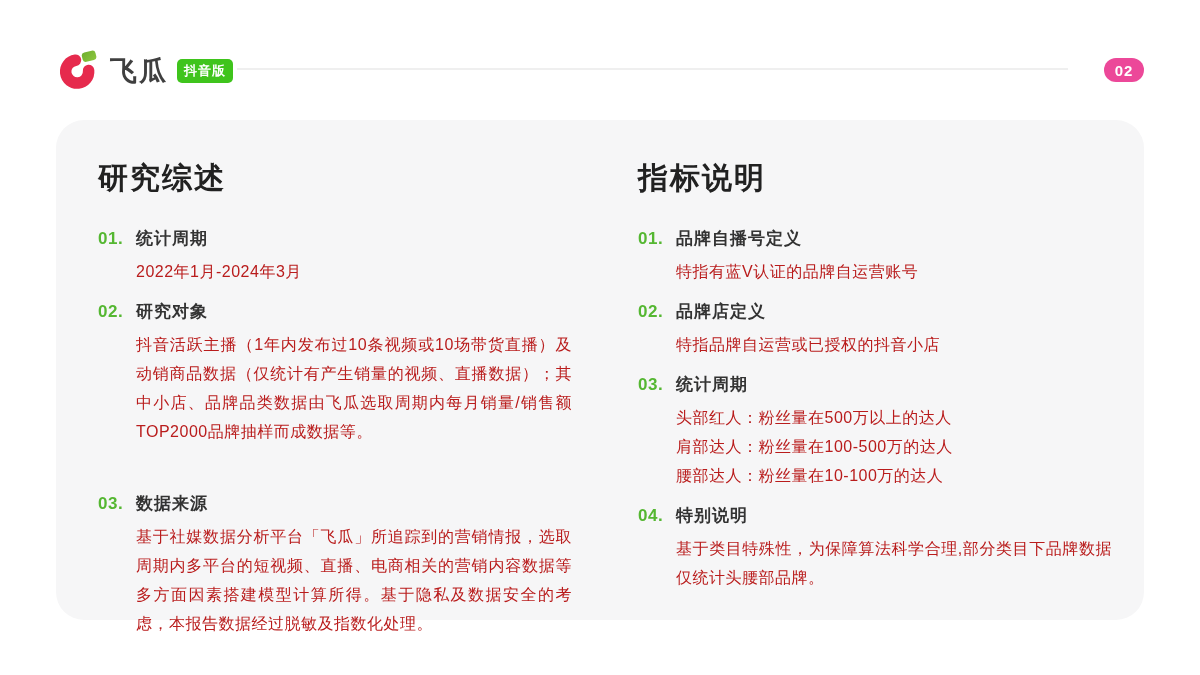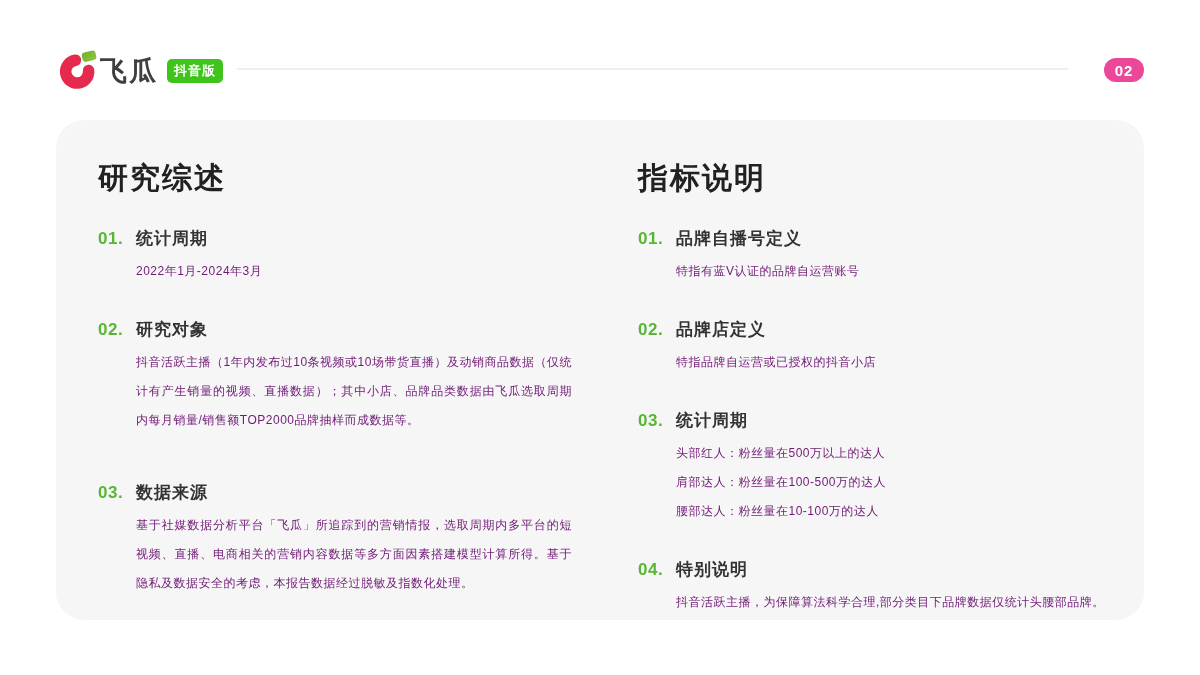--- a/index.html
+++ b/index.html
@@ -11,20 +11,21 @@
     overflow: hidden;
   }
 
   
   .header-logo {
     position: absolute; left: 56px; top: 50px;
     display: flex; align-items: center; height: 42px;
   }
   .logo-mark { width: 44px; height: 42px; }
   .brand-text {
+    margin-left: 10px;
     font-size: 27px; font-weight: 700; color: #3f3f3f; letter-spacing: 2px;
   }
   .brand-badge {
     margin-left: 9px;
     background: #3fc41c; color: #ffffff;
     font-size: 13px; font-weight: 700;
     padding: 3px 7px; border-radius: 5px;
     letter-spacing: 1px;
   }
   .header-divider {
@@ -48,35 +49,35 @@
   }
   .column { position: absolute; top: 38px; width: 474px; }
   .column.left  { left: 42px; }
   .column.right { left: 582px; }
 
   .section-title {
     font-size: 30px; font-weight: 700; color: #212121;
     letter-spacing: 2px; margin-bottom: 6px;
   }
 
-  .item { display: flex; margin-top: 32px; }
+  .item { display: flex; margin-top: 14px; }
   .item.first { margin-top: 28px; }
   .item.gap-lg { margin-top: 46px; }
   .item-num {
     flex: 0 0 38px;
     font-size: 17px; font-weight: 800; color: #55b732;
     letter-spacing: 0.5px; line-height: 24px;
   }
   .item-content { flex: 1; }
   .item-heading {
     font-size: 17px; font-weight: 700; color: #333333;
     letter-spacing: 1px; line-height: 24px; margin-bottom: 6px;
   }
   .item-body {
-    font-size: 12px; color: #701a75; line-height: 29px;
+    font-size: 16px; color: #b91c1c; line-height: 29px;
     letter-spacing: 0.5px; text-align: justify;
   }
   .item-body .line { text-align: left; }
 </style>
 </head>
 <body>
 
 <div class="header-logo">
   <svg class="logo-mark" viewBox="0 0 44 42">
     <defs>
@@ -154,18 +155,18 @@
           <div class="line">肩部达人：粉丝量在100-500万的达人</div>
           <div class="line">腰部达人：粉丝量在10-100万的达人</div>
         </div>
       </div>
     </div>
 
     <div class="item">
       <span class="item-num">04.</span>
       <div class="item-content">
         <div class="item-heading">特别说明</div>
-        <div class="item-body">抖音活跃主播，为保障算法科学合理,部分类目下品牌数据仅统计头腰部品牌。</div>
+        <div class="item-body">基于类目特殊性，为保障算法科学合理,部分类目下品牌数据仅统计头腰部品牌。</div>
       </div>
     </div>
   </div>
 
 </div>
 
 </body></html>

